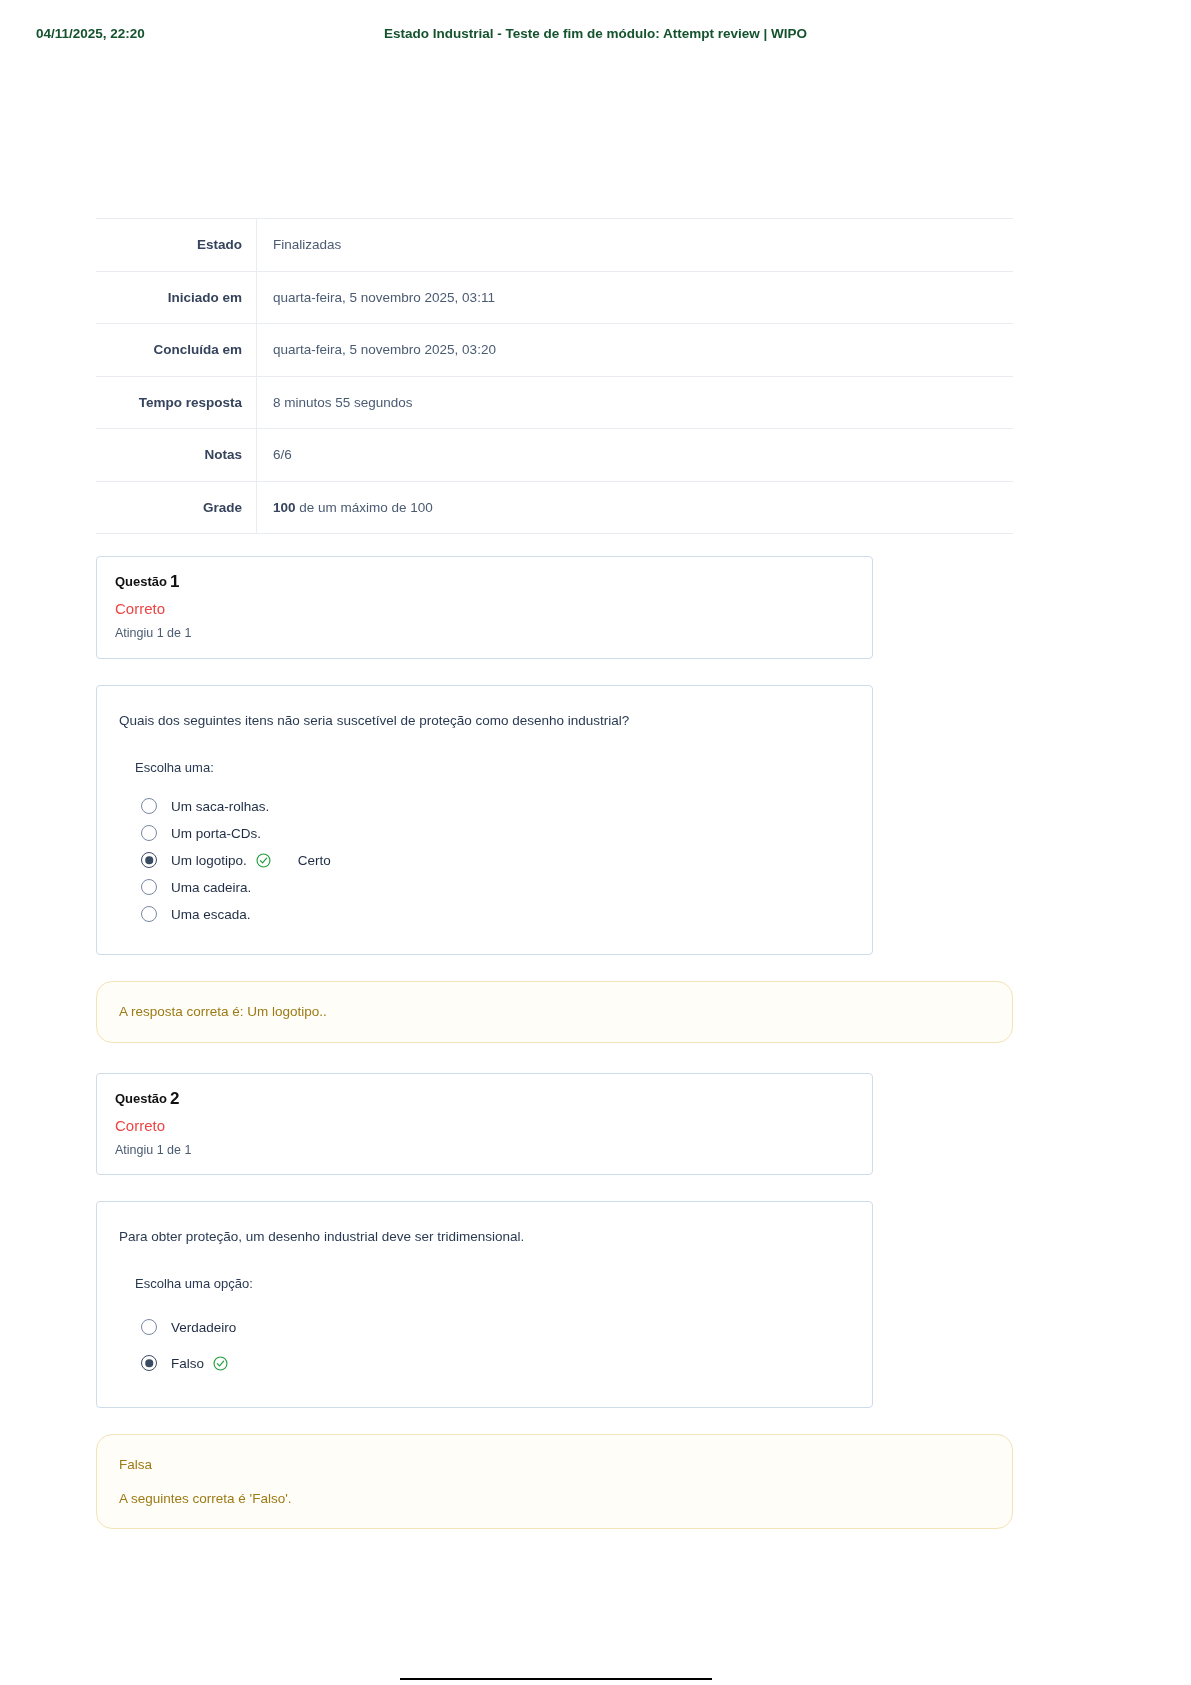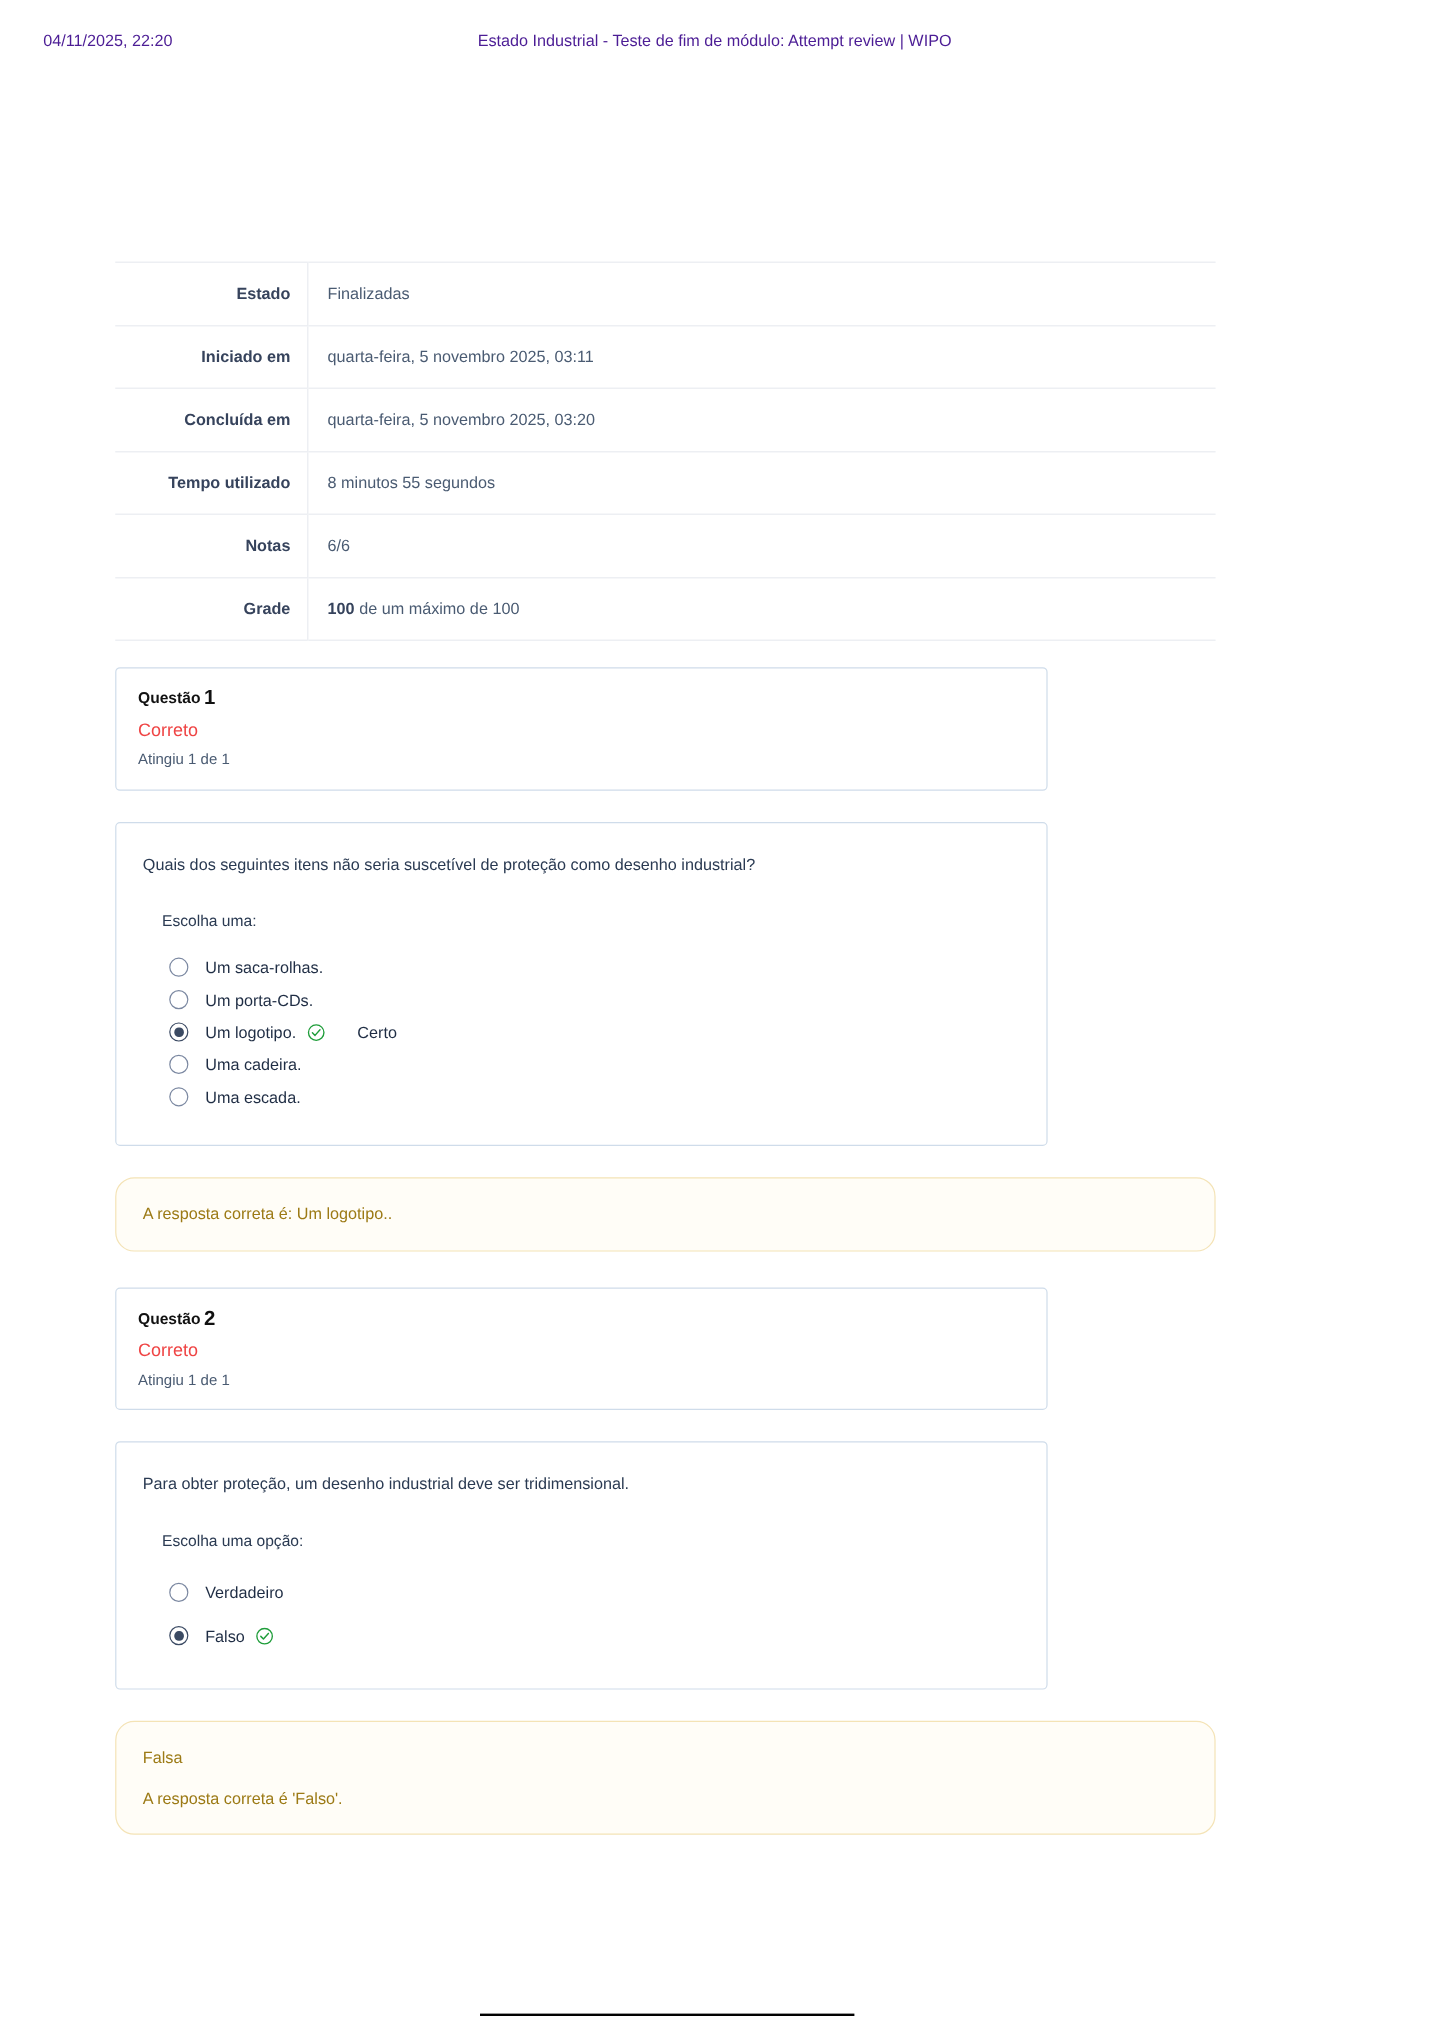--- a/index.html
+++ b/index.html
@@ -17,21 +17,22 @@
   }
 
   
   .print-header {
     position: absolute;
     top: 26px;
     left: 0;
     width: 1191px;
     height: 20px;
     font-size: 13.5px;
-    color: #4c1d95;
+    color: #14532d;
+    font-weight: bold;
   }
   .print-header .ph-date {
     position: absolute;
     left: 36px;
     top: 0;
     white-space: nowrap;
   }
   .print-header .ph-title {
     position: absolute;
     left: 0;
@@ -240,21 +241,21 @@
       </tr>
       <tr>
         <th>Iniciado em</th>
         <td>quarta-feira, 5 novembro 2025, 03:11</td>
       </tr>
       <tr>
         <th>Concluída em</th>
         <td>quarta-feira, 5 novembro 2025, 03:20</td>
       </tr>
       <tr>
-        <th>Tempo utilizado</th>
+        <th>Tempo resposta</th>
         <td>8 minutos 55 segundos</td>
       </tr>
       <tr>
         <th>Notas</th>
         <td>6/6</td>
       </tr>
       <tr>
         <th>Grade</th>
         <td><span class="strong">100</span><span> de um máximo de 100</span></td>
       </tr>
@@ -356,18 +357,18 @@
         </li>
 
       </ul>
     </div>
   </div>
 
   <div class="gap-26"></div>
 
   <div class="fbcard">
     <p class="fbline">Falsa</p>
-    <p class="fbline">A resposta correta é 'Falso'.</p>
+    <p class="fbline">A seguintes correta é 'Falso'.</p>
   </div>
 
 </div>
 
 <div class="footer-rule"></div>
 
 </body></html>

